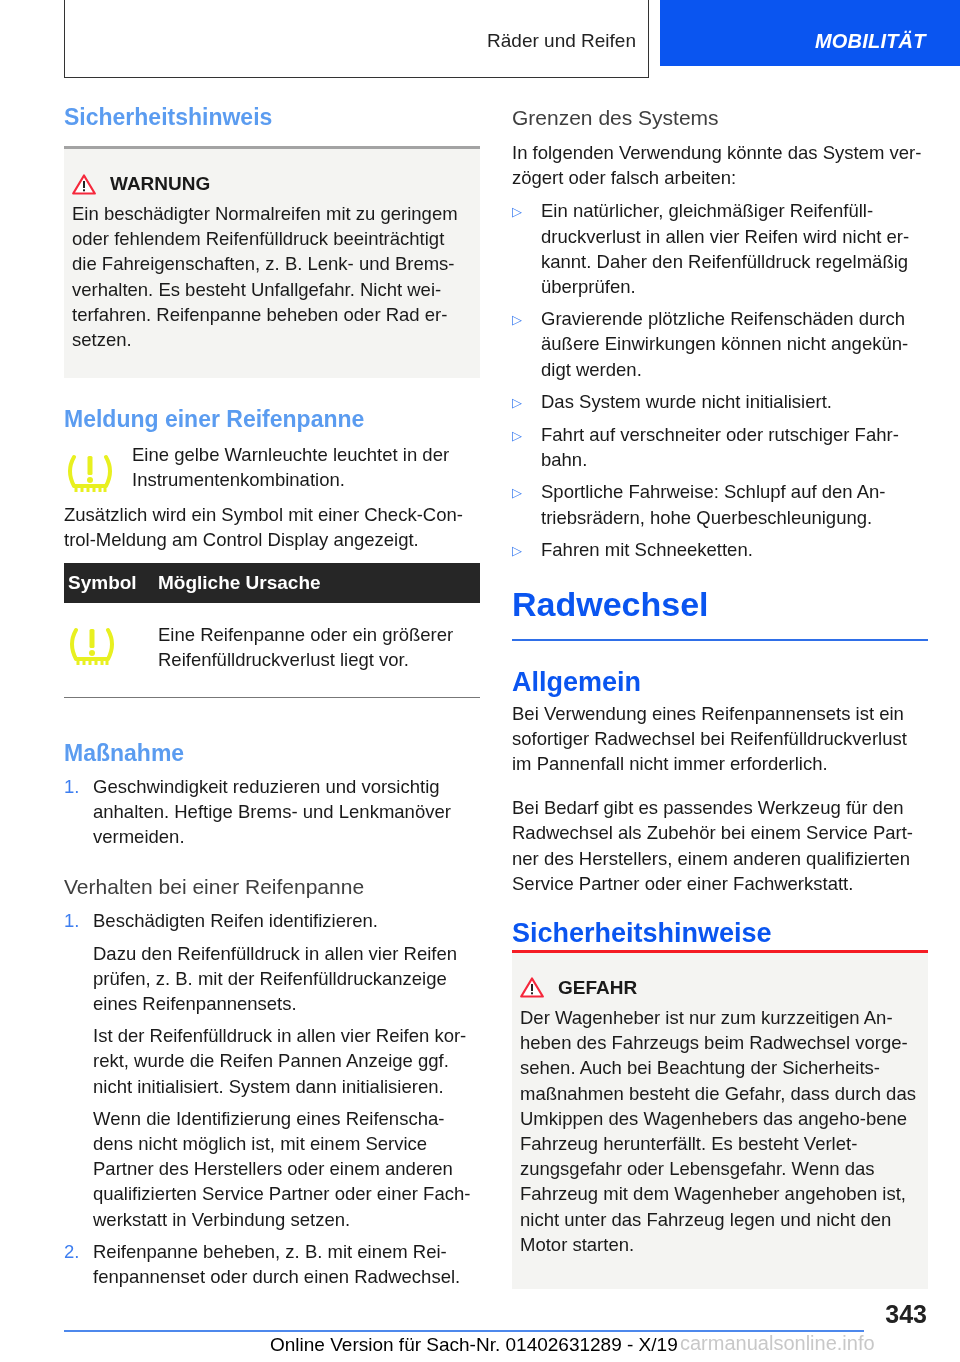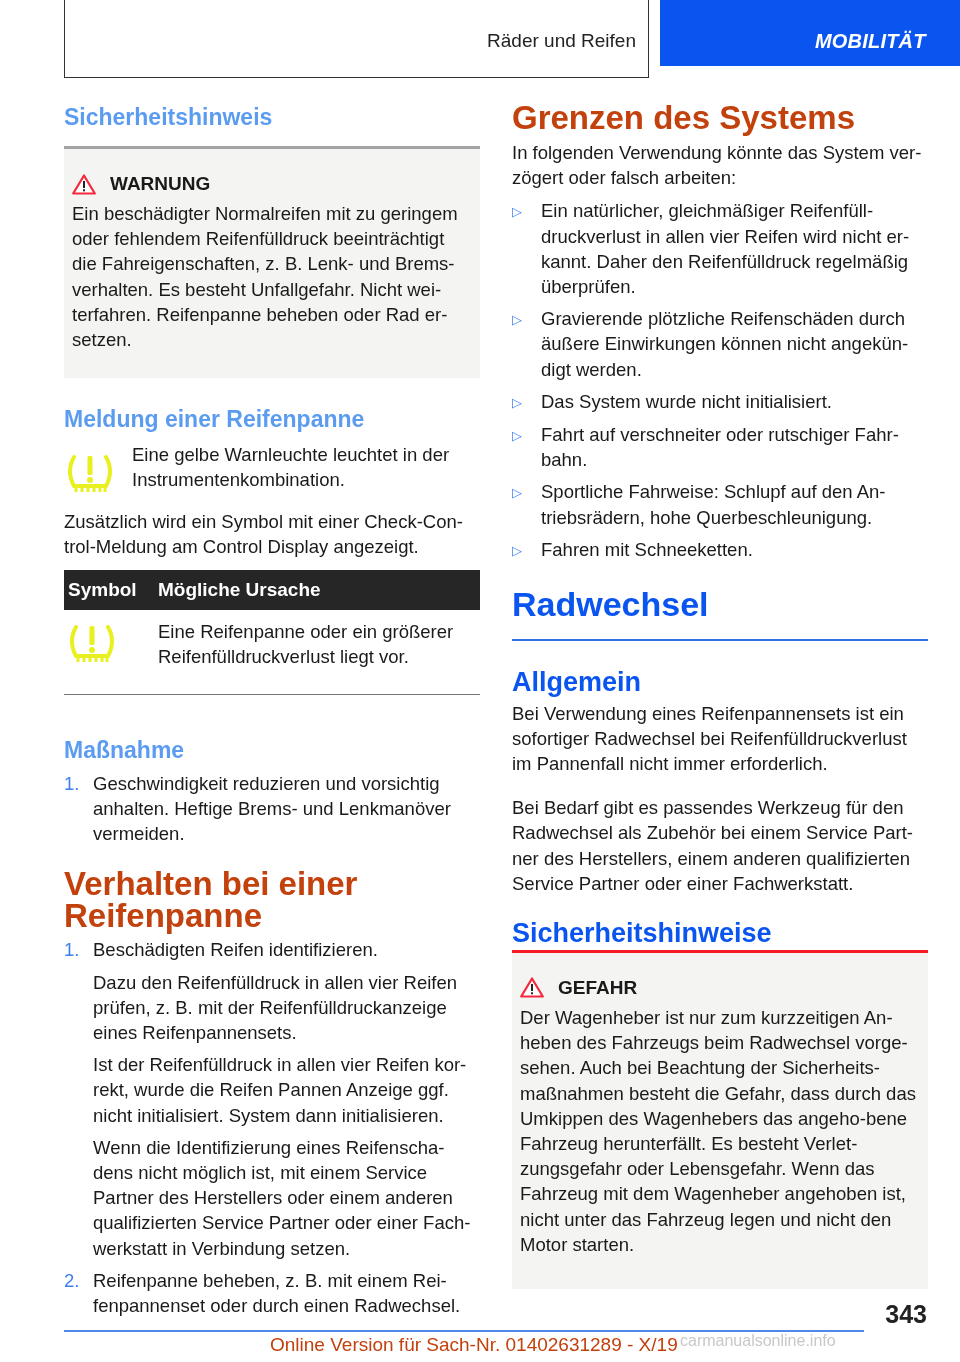--- a/index.html
+++ b/index.html
@@ -11,53 +11,53 @@
     border: 1.5px solid #333; border-top: none; background: #fff; }
   .hdr-left span { position: absolute; right: 12px; top: 30px; font-size: 19px; color: #222; }
   .hdr-right { position: absolute; left: 660px; top: 0; width: 308px; height: 66px; background: #0a55f0; font-style: italic; }
   .hdr-right span { position: absolute; left: 155px; top: 30px; font-size: 20px; font-weight: bold; color: #fff; letter-spacing: 0.2px; }
 
   .col { position: absolute; width: 416px; }
   .colL { left: 64px; top: 100px; }
   .colR { left: 512px; top: 100px; }
 
   .h-light { color: #5b9cf0; font-weight: bold; font-size: 23px; line-height: 30px; }
-  .h-blue { color: #c2410c; font-weight: bold; font-size: 33px; line-height: 32px; }
+  .h-blue { color: #404040; font-weight: normal; font-size: 21px; line-height: 32px; }
   .h-big { color: #0a55f0; font-weight: bold; font-size: 34px; line-height: 42px; }
   .h-mid { color: #0a55f0; font-weight: bold; font-size: 27px; line-height: 34px; }
 
   p, .txt { font-size: 18.5px; line-height: 25.2px; color: #1a1a1a; }
 
   .warnbox { background: #f4f4f2; border-top: 3px solid #a3a3a3; padding: 22px 8px 20px 8px; }
   .warnbox.danger { border-top-color: #f51c24; }
   .warn-head { display: flex; align-items: center; font-weight: bold; font-size: 19px; margin-bottom: 2px; height: 26px; }
   .warn-head svg { margin-left: 0; margin-right: 14px; }
 
   .icon-row { display: flex; align-items: flex-start; }
   .tpms { width: 52px; height: 46px; margin-right: 16px; flex: none; }
 
   table.sym { width: 416px; border-collapse: collapse; }
   table.sym th { background: #262626; color: #fff; font-size: 19px; font-weight: bold; text-align: left; height: 40px; padding: 0 0 0 0; }
-  table.sym td { font-size: 18.5px; line-height: 25.2px; vertical-align: top; padding-top: 9px; padding-bottom: 21px; border-bottom: 1.5px solid #777; }
+  table.sym td { font-size: 18.5px; line-height: 25.2px; vertical-align: top; padding-top: 19px; padding-bottom: 21px; border-bottom: 1.5px solid #777; }
 
   .ol { list-style: none; }
   .ol li { display: flex; font-size: 18.5px; line-height: 25.2px; }
   .ol .num { width: 29px; flex: none; color: #3d7ef0; }
   .ol .body p { margin-bottom: 7px; }
 
   .ul { list-style: none; }
   .ul li { display: flex; font-size: 18.5px; line-height: 25.2px; margin-bottom: 7px; }
   .ul .bul { width: 29px; flex: none; color: #3d7ef0; font-size: 13px; padding-top: 1px; }
 
   .rule { height: 1.5px; background: #2f6fe8; }
 
   .footer-rule { position: absolute; left: 64px; top: 1330px; width: 800px; height: 2px; background: #4d88ec; }
   .pagenum { position: absolute; right: 33px; top: 1300px; font-size: 25px; font-weight: bold; color: #222; }
-  .footer-text { position: absolute; left: 270px; top: 1334px; font-size: 19px; color: #c2410c; white-space: nowrap; }
-  .watermark { position: absolute; left: 680px; top: 1332px; font-size: 16px; color: #c8c8c8; white-space: nowrap; }
+  .footer-text { position: absolute; left: 270px; top: 1334px; font-size: 19px; color: #000000; white-space: nowrap; }
+  .watermark { position: absolute; left: 680px; top: 1332px; font-size: 20px; color: #c8c8c8; white-space: nowrap; }
 </style>
 </head>
 <body>
 
 <div class="hdr-left">
   <span>Räder und Reifen</span>
 </div>
 <div class="hdr-right">
   <span>MOBILITÄT</span>
 </div>
@@ -84,21 +84,21 @@
       <path d="M10 6 Q2 20 10 35" fill="none" stroke="#e8f020" stroke-width="4" stroke-linecap="round"></path>
       <path d="M42 6 Q50 20 42 35" fill="none" stroke="#e8f020" stroke-width="4" stroke-linecap="round"></path>
       <path d="M10 35 L42 35" stroke="#e8f020" stroke-width="4"></path>
       <path d="M12 35 v6 M18 35 v6 M24 35 v6 M30 35 v6 M36 35 v6 M41 35 v6" stroke="#e8f020" stroke-width="3"></path>
       <rect x="23.5" y="5" width="5" height="19" rx="1.5" fill="#e8f020"></rect>
       <circle cx="26" cy="29" r="3" fill="#e8f020"></circle>
     </svg>
     <p style="width:350px;">Eine gelbe Warnleuchte leuchtet in der Instrumentenkombination.</p>
   </div>
 
-  <p style="margin-top:12px;">Zusätzlich wird ein Symbol mit einer Check-Con-trol-Meldung am Control Display angezeigt.</p>
+  <p style="margin-top:5px;">Zusätzlich wird ein Symbol mit einer Check-Con-trol-Meldung am Control Display angezeigt.</p>
 
   <table class="sym" style="margin-top:10px;">
     <thead>
       <tr>
         <th style="width:94px; padding-left:4px;">Symbol</th>
         <th>Mögliche Ursache</th>
       </tr>
     </thead>
     <tbody>
       <tr>

